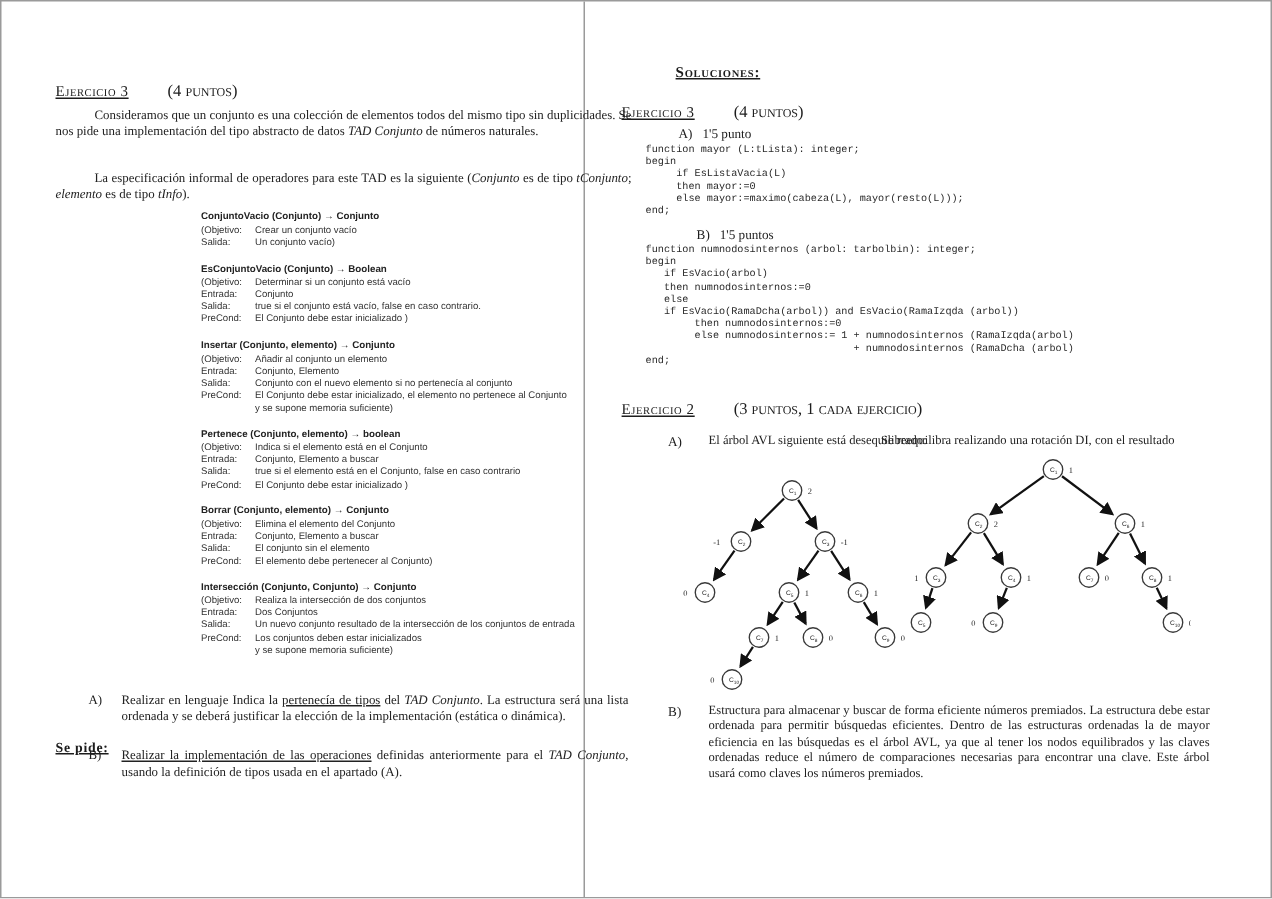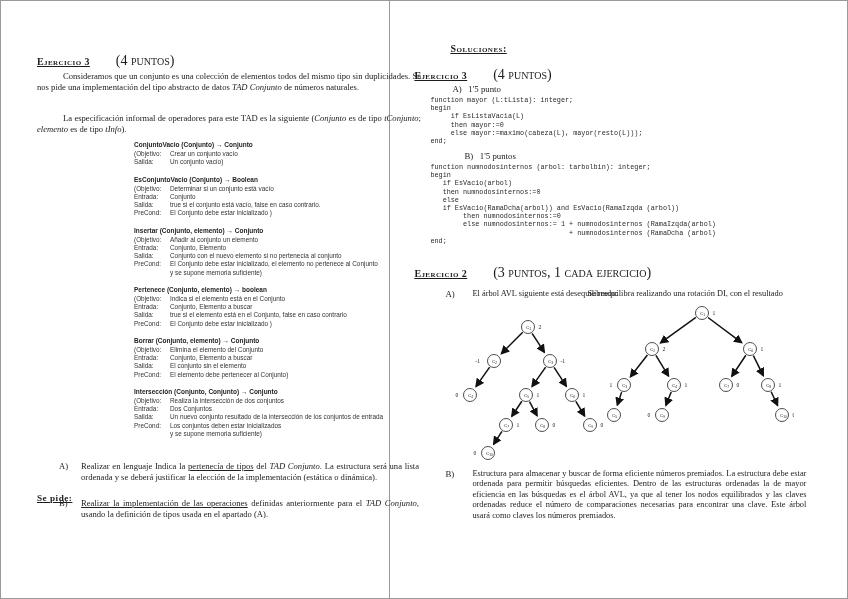--- a/index.html
+++ b/index.html
@@ -6,24 +6,24 @@
   .doc{
     position:relative;width:848px;height:599px;box-sizing:border-box;
     background:#ffffff;border:1px solid #9a9a9a;display:flex;
     font-family:"Liberation Serif", serif;color:#1c1c1c;
   }
   .page{position:relative;box-sizing:border-box;height:100%;}
   .page-left{width:428px;border-right:1px solid #9a9a9a;}
   .page-right{width:502px;}
   .abs{position:absolute;}
   .ex-title{
-    font-weight:bold;text-decoration:underline;font-variant:small-caps;
+    font-weight:normal;text-decoration:underline;font-variant:small-caps;
     font-size:10px;letter-spacing:.4px;
   }
-  .ex-points{font-variant:small-caps;font-size:14px;margin-left:22px;}
+  .ex-points{font-variant:small-caps;font-size:11px;margin-left:22px;}
   .para{
     font-size:8.6px;line-height:10.8px;text-align:justify;color:#222;
   }
   .indent{text-indent:26px;}
   .it{font-style:italic;}
   .un{text-decoration:underline;}
   
   .ops{font-family:"Liberation Sans", sans-serif;font-size:6.4px;line-height:8.2px;color:#333;}
   .op{margin-bottom:9px;}
   .op-title{font-weight:bold;font-size:6.5px;margin-bottom:1px;color:#222;}

